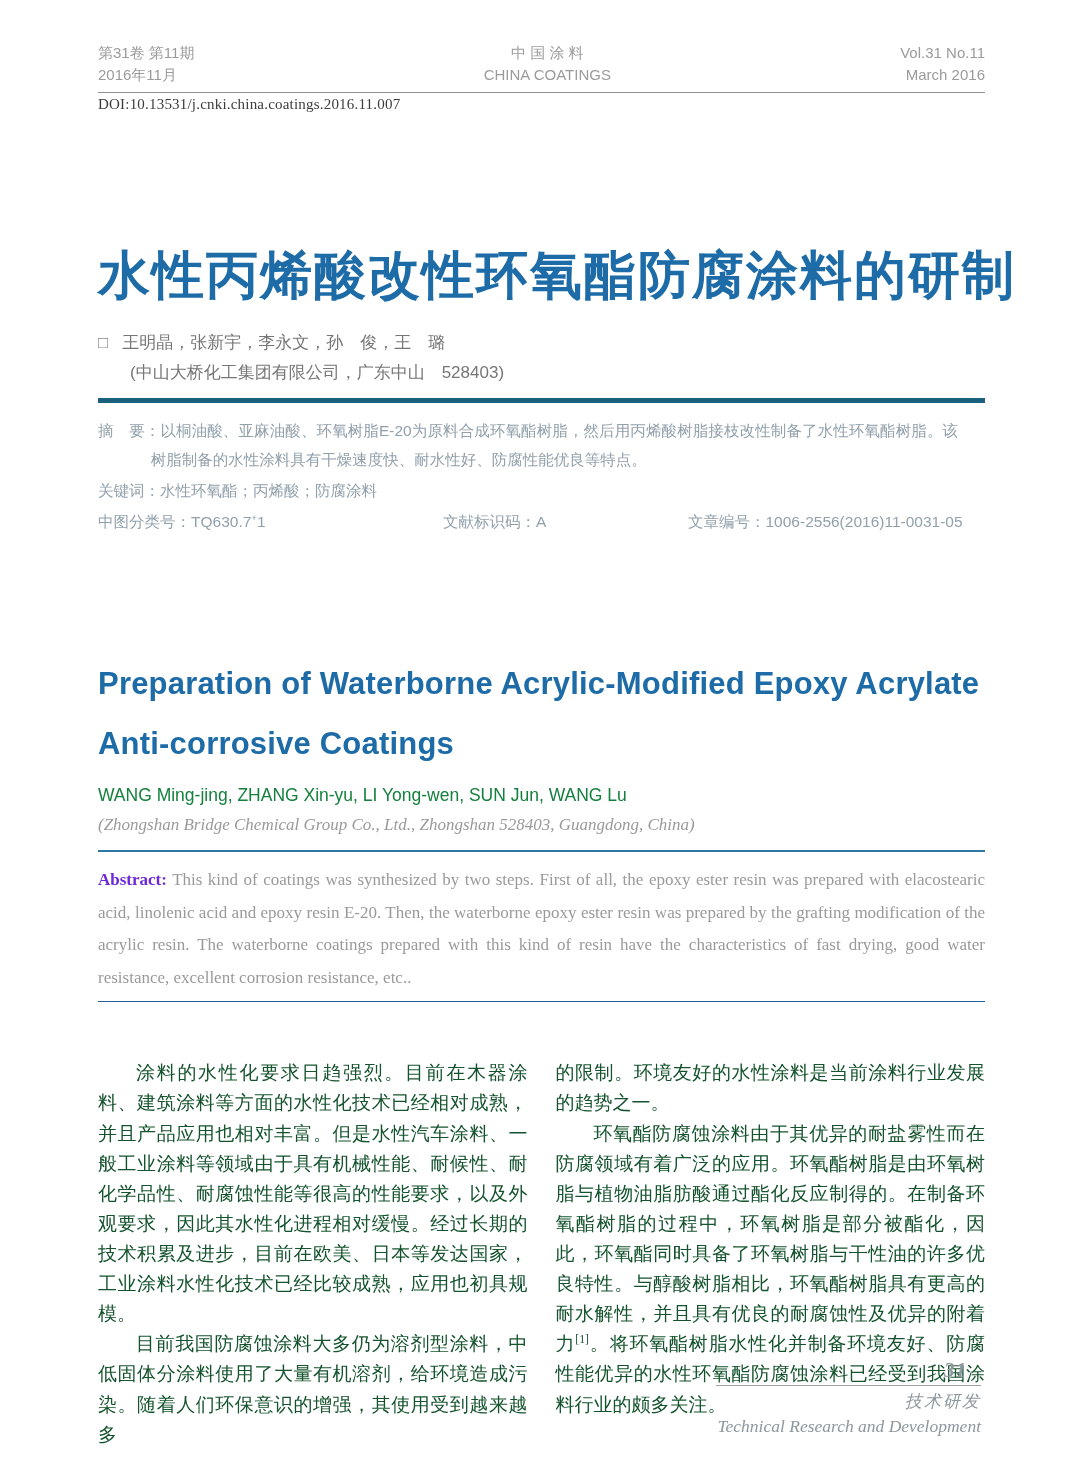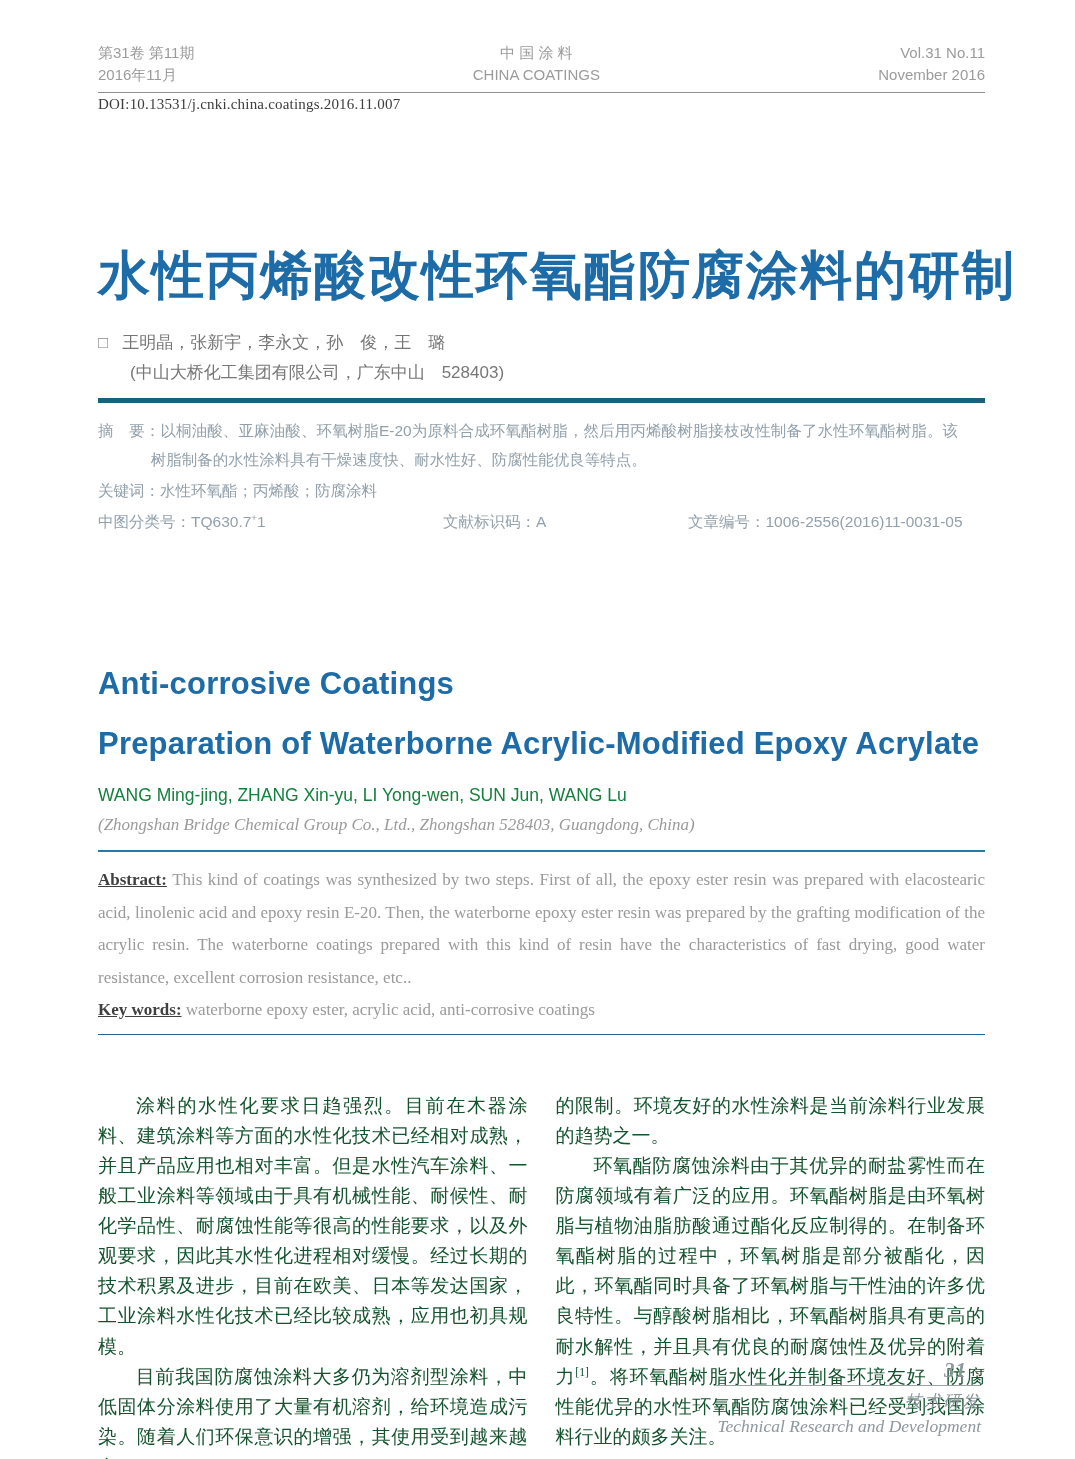--- a/index.html
+++ b/index.html
@@ -119,21 +119,21 @@
   }
 
   
   .en-abstract {
     margin-top: 12px;
     font-size: 17px;
     line-height: 1.92;
     color: #9a9a9a;
     text-align: justify;
   }
-  .en-abstract b, .en-keywords b { color: #404040; text-decoration: underline; }
+  .en-abstract b, .en-keywords b { color: #6d28d9; }
   .en-keywords {
     font-size: 17px;
     line-height: 1.9;
     color: #9a9a9a;
   }
   .thin-rule {
     margin-top: 7px;
     height: 0;
     border-top: 1px solid #24629b;
   }
@@ -200,21 +200,21 @@
       <div class="jh-left">
         <div>第31卷 第11期</div>
         <div>2016年11月</div>
       </div>
       <div class="jh-center">
         <div>中 国 涂 料</div>
         <div>CHINA COATINGS</div>
       </div>
       <div class="jh-right">
         <div>Vol.31  No.11</div>
-        <div>November 2016</div>
+        <div>March 2016</div>
       </div>
     </div>
     <div class="doi-line">DOI:10.13531/j.cnki.china.coatings.2016.11.007</div>
 
     <h1 class="cn-title">水性丙烯酸改性环氧酯防腐涂料的研制</h1>
     <div class="cn-authors">
       <span class="marker">□</span><span>王明晶，张新宇，李永文，孙　俊，王　璐</span>
     </div>
     <div class="cn-affiliation">(中山大桥化工集团有限公司，广东中山　528403)</div>
 
@@ -224,30 +224,29 @@
       <div class="abs-text"><span>摘　要：</span><span>以桐油酸、亚麻油酸、环氧树脂E-20为原料合成环氧酯树脂，然后用丙烯酸树脂接枝改性制备了水性环氧酯树脂。该树脂制备的水性涂料具有干燥速度快、耐水性好、防腐性能优良等特点。</span></div>
       <div class="kw-line"><span>关键词：</span><span>水性环氧酯；丙烯酸；防腐涂料</span></div>
       <div class="class-line">
         <span class="c1"><span>中图分类号：</span><span>TQ630.7</span><sup>+</sup><span>1</span></span>
         <span class="c2"><span>文献标识码：</span><span>A</span></span>
         <span class="c3"><span>文章编号：</span><span>1006-2556(2016)11-0031-05</span></span>
       </div>
     </div>
 
     <div class="en-title">
+      <div>Preparation of Waterborne Acrylic-Modified Epoxy Acrylate</div>
       <div>Anti-corrosive Coatings</div>
-      <div>Preparation of Waterborne Acrylic-Modified Epoxy Acrylate</div>
     </div>
     <div class="en-authors">WANG Ming-jing, ZHANG Xin-yu, LI Yong-wen, SUN Jun, WANG Lu</div>
     <div class="en-affiliation">(Zhongshan Bridge Chemical Group Co., Ltd., Zhongshan 528403, Guangdong, China)</div>
 
     <div class="thin-rule-double"></div>
 
     <div class="en-abstract"><b>Abstract:</b><span> This kind of coatings was synthesized by two steps. First of all, the epoxy ester resin was prepared with elacostearic acid, linolenic acid and epoxy resin E-20. Then, the waterborne epoxy ester resin was prepared by the grafting modification of the acrylic resin. The waterborne coatings prepared with this kind of resin have the characteristics of fast drying, good water resistance, excellent corrosion resistance, etc..</span></div>
-    <div class="en-keywords"><b>Key words:</b><span> waterborne epoxy ester, acrylic acid, anti-corrosive coatings</span></div>
 
     <div class="thin-rule"></div>
 
     <div class="columns">
       <div class="col">
         <p class="body-p">涂料的水性化要求日趋强烈。目前在木器涂料、建筑涂料等方面的水性化技术已经相对成熟，并且产品应用也相对丰富。但是水性汽车涂料、一般工业涂料等领域由于具有机械性能、耐候性、耐化学品性、耐腐蚀性能等很高的性能要求，以及外观要求，因此其水性化进程相对缓慢。经过长期的技术积累及进步，目前在欧美、日本等发达国家，工业涂料水性化技术已经比较成熟，应用也初具规模。</p>
         <p class="body-p">目前我国防腐蚀涂料大多仍为溶剂型涂料，中低固体分涂料使用了大量有机溶剂，给环境造成污染。随着人们环保意识的增强，其使用受到越来越多</p>
       </div>
       <div class="col">
         <p class="body-p no-indent">的限制。环境友好的水性涂料是当前涂料行业发展的趋势之一。</p>

